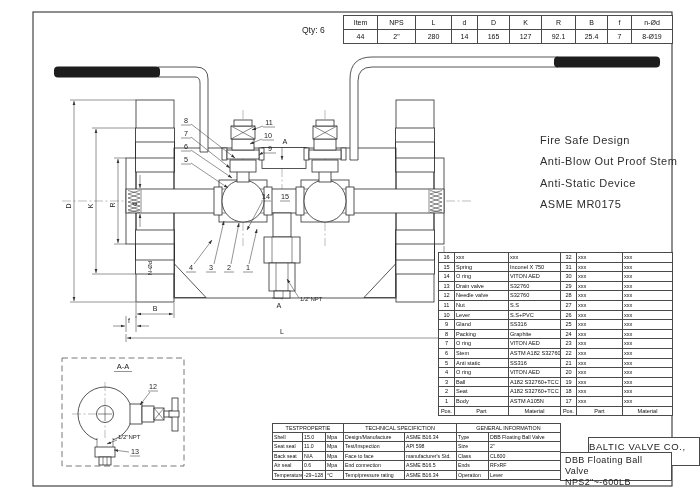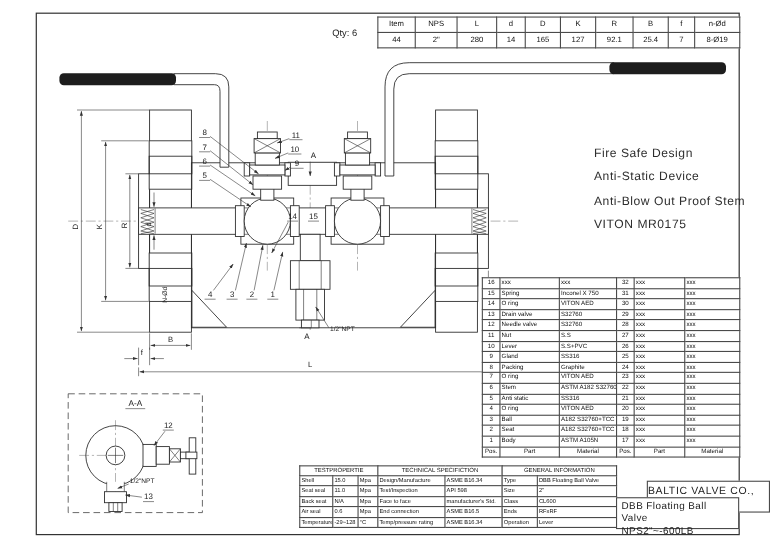--- a/index.html
+++ b/index.html
@@ -312,23 +312,23 @@
           <td>92.1</td>
           <td>25.4</td>
           <td>7</td>
           <td>8-Ø19</td>
         </tr>
       </tbody>
 </table>
 
 <div id="notes">
   <div>Fire Safe Design</div>
+  <div>Anti-Blow Out Proof Stem</div>
   <div>Anti-Static Device</div>
-  <div>Anti-Blow Out Proof Stem</div>
-  <div>VITON MR0175</div>
+  <div>ASME MR0175</div>
 </div>
 
 <table id="bom-table">
   <colgroup>
     <col style="width:16px">
         <col style="width:54px">
         <col style="width:52px">
     <col style="width:16px">
         <col style="width:46px">
         <col style="width:50px">

